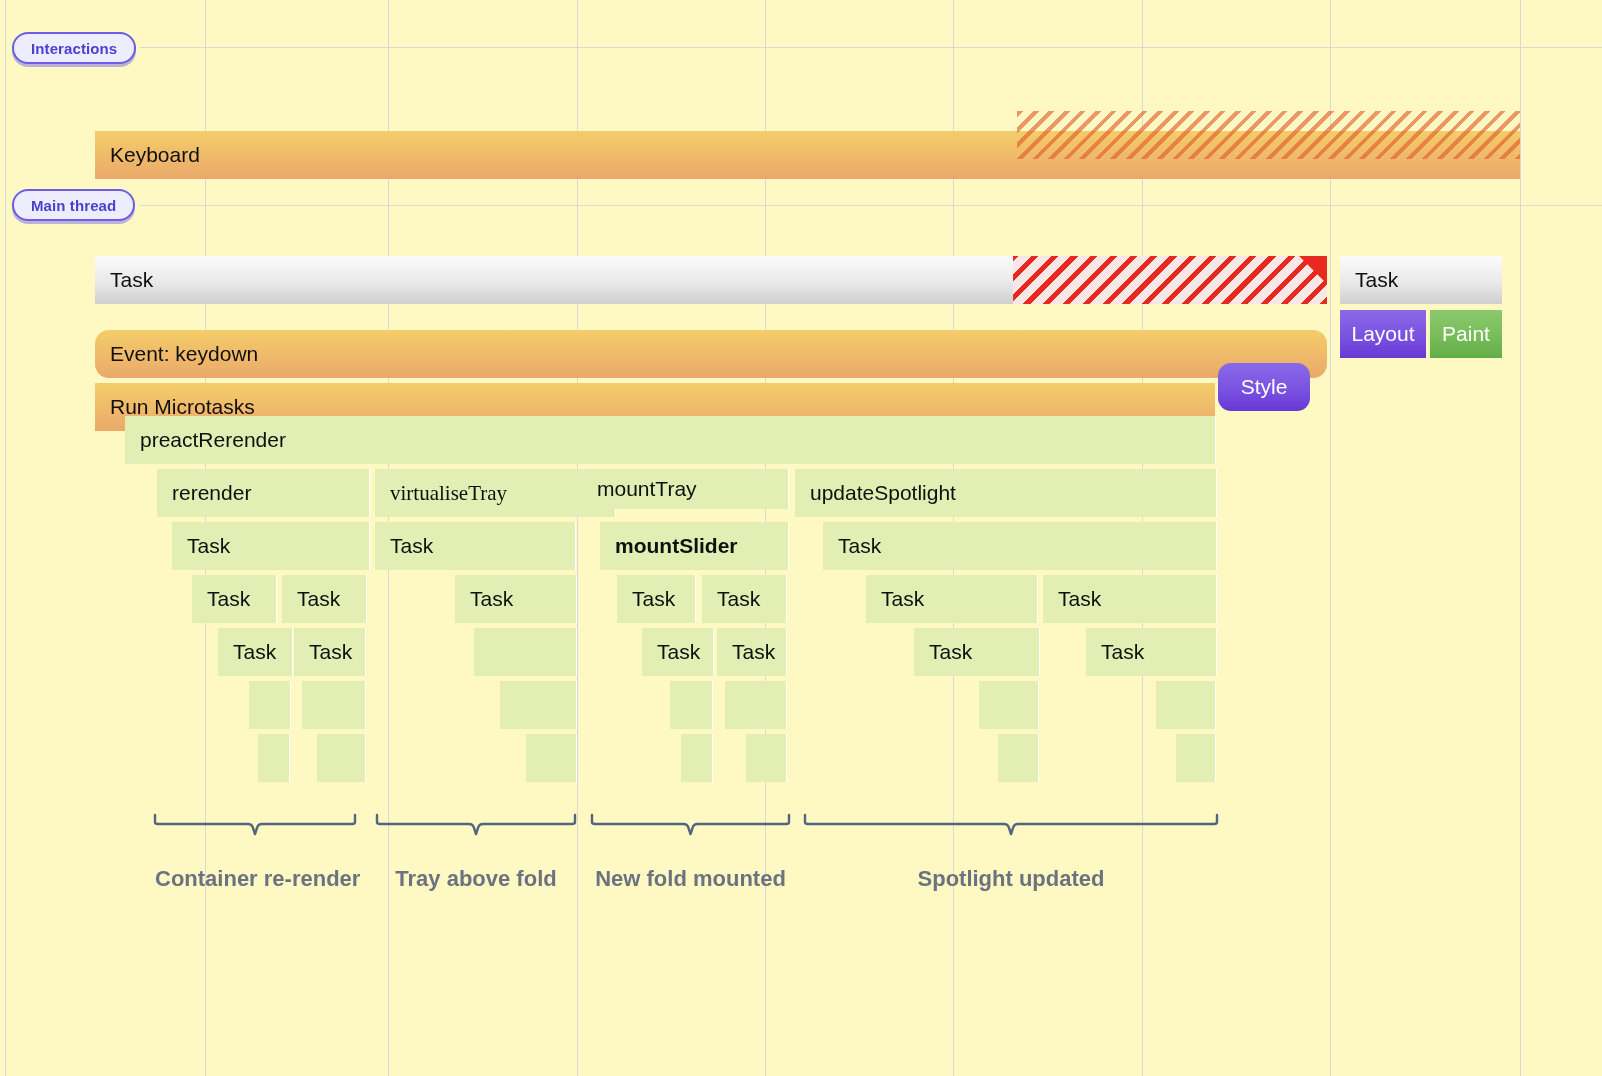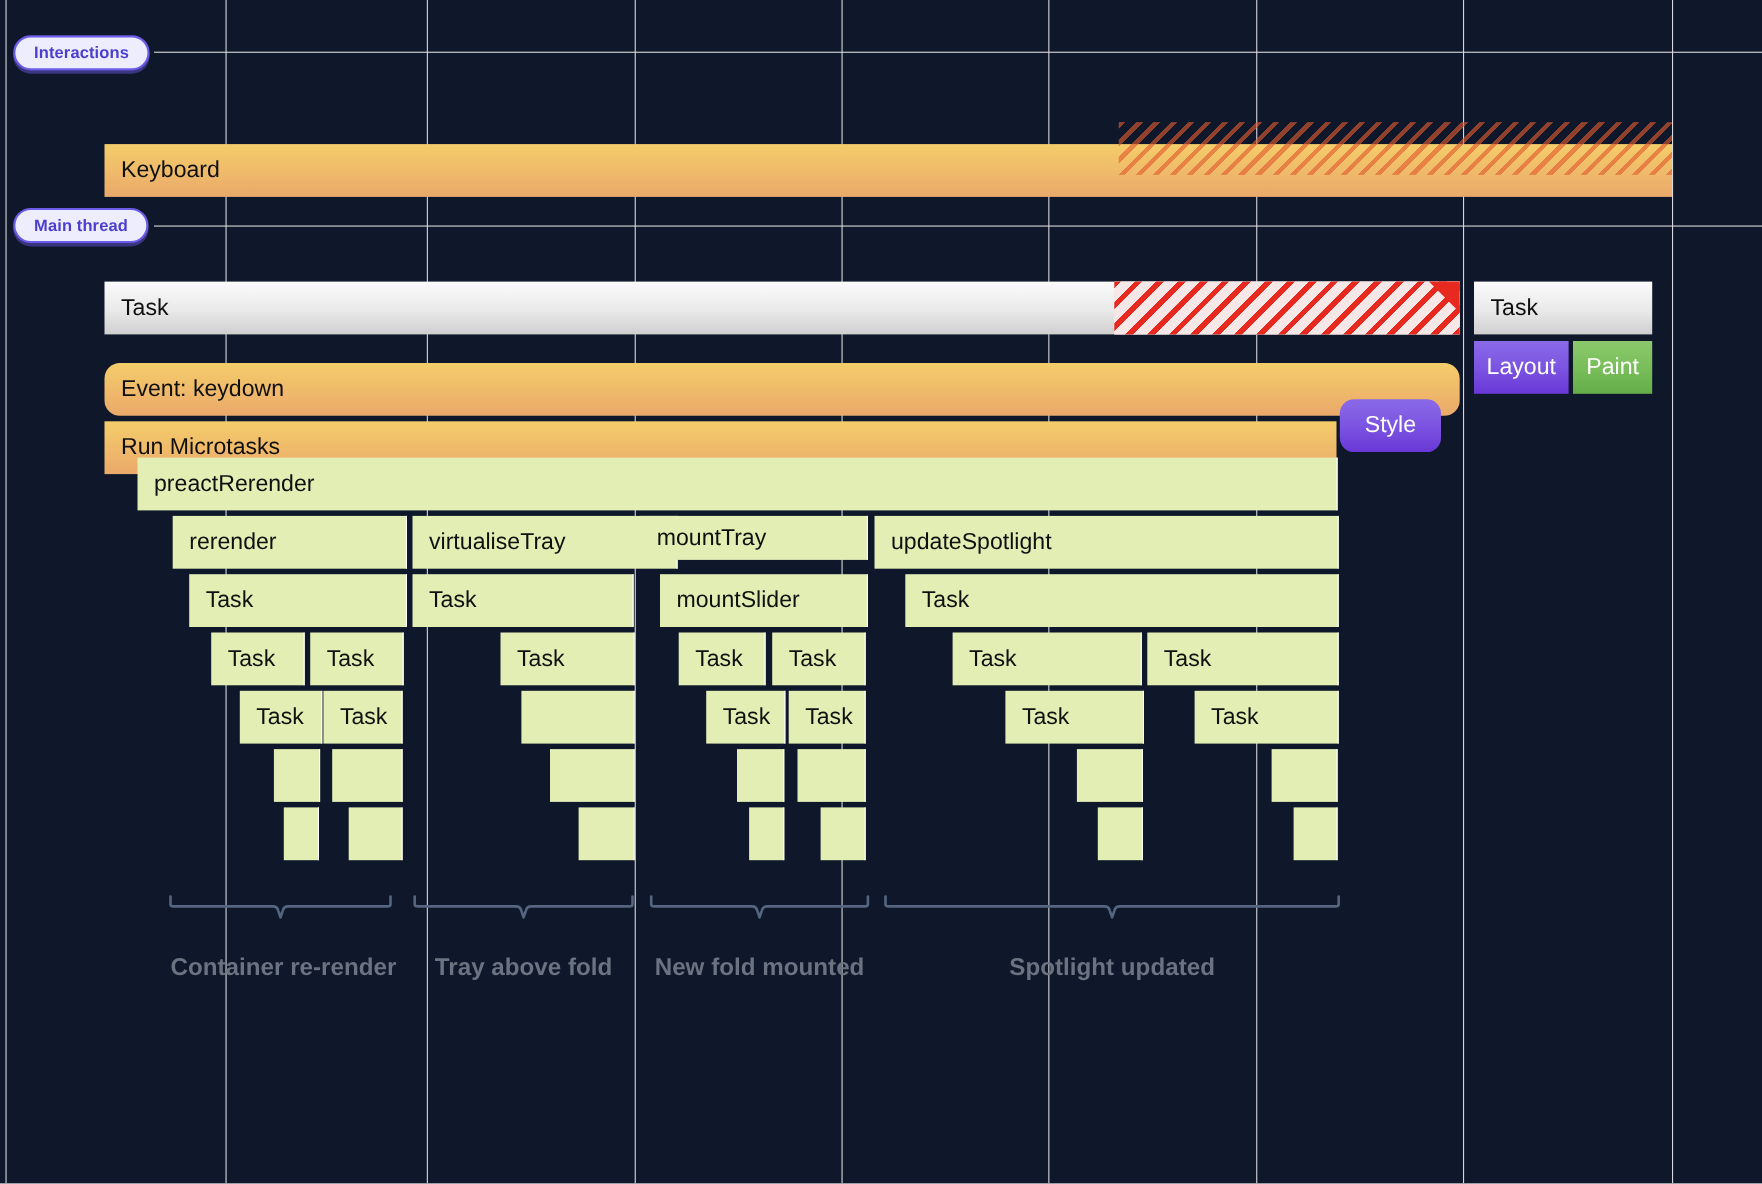--- a/index.html
+++ b/index.html
@@ -8,21 +8,21 @@
     width: 1602px;
     height: 1076px;
     background: #ffffff;
     font-family: "Liberation Sans", sans-serif;
     overflow: hidden;
   }
   #stage {
     position: relative;
     width: 1602px;
     height: 1076px;
-    background: #0f172a;
+    background: #fef9c3;
   }
 
   
   .gridline {
     position: absolute;
     top: 0;
     width: 1px;
     background: #d8d8d8;
   }
 
@@ -171,26 +171,26 @@
       <div class="hatch red-hatch" style="left: 1013px; top: 256px; width: 314px; height: 48px;"></div>
       <div class="corner-triangle" style="left: 1299px; top: 256px; border-top: 28px solid rgb(232, 41, 31); border-left: 28px solid transparent;"></div>
       <div class="block gray" style="left: 1340px; top: 256px; width: 162px; height: 48px;">Task</div>
       <div class="block orange" style="left: 95px; top: 310px; width: 1232px; height: 48px; border-radius: 14px;">Event: keydown</div>
       <div class="block purple" style="left: 1340px; top: 310px; width: 86px; height: 48px;">Layout</div>
       <div class="block greenbox" style="left: 1430px; top: 310px; width: 72px; height: 48px;">Paint</div>
       <div class="block orange" style="left: 95px; top: 363px; width: 1120px; height: 48px;">Run Microtasks</div>
       <div class="block purple" style="left: 1218px; top: 363px; width: 92px; height: 48px; border-radius: 13px;">Style</div>
       <div class="block green" style="left: 125px; top: 416px; width: 1091px; height: 48px;">preactRerender</div>
       <div class="block green" style="left: 157px; top: 469px; width: 213px; height: 48px;">rerender</div>
-      <div class="block green" style="left: 375px; top: 469px; width: 241px; height: 48px;">virtualiseTray</div>
+      <div class="block green" style="left: 375px; top: 469px; width: 241px; height: 48px; font-family: Liberation Serif, serif;">virtualiseTray</div>
       <div class="block green" style="left: 582px; top: 469px; width: 207px; height: 40px;">mountTray</div>
       <div class="block green" style="left: 795px; top: 469px; width: 422px; height: 48px;">updateSpotlight</div>
       <div class="block green" style="left: 172px; top: 522px; width: 198px; height: 48px;">Task</div>
       <div class="block green" style="left: 375px; top: 522px; width: 201px; height: 48px;">Task</div>
-      <div class="block green" style="left: 600px; top: 522px; width: 189px; height: 48px;">mountSlider</div>
+      <div class="block green" style="left: 600px; top: 522px; width: 189px; height: 48px; font-weight: bold;">mountSlider</div>
       <div class="block green" style="left: 823px; top: 522px; width: 394px; height: 48px;">Task</div>
       <div class="block green" style="left: 192px; top: 575px; width: 85px; height: 48px;">Task</div>
       <div class="block green" style="left: 282px; top: 575px; width: 85px; height: 48px;">Task</div>
       <div class="block green" style="left: 455px; top: 575px; width: 122px; height: 48px;">Task</div>
       <div class="block green" style="left: 617px; top: 575px; width: 79px; height: 48px;">Task</div>
       <div class="block green" style="left: 702px; top: 575px; width: 85px; height: 48px;">Task</div>
       <div class="block green" style="left: 866px; top: 575px; width: 172px; height: 48px;">Task</div>
       <div class="block green" style="left: 1043px; top: 575px; width: 174px; height: 48px;">Task</div>
       <div class="block green" style="left: 218px; top: 628px; width: 75px; height: 48px;">Task</div>
       <div class="block green" style="left: 294px; top: 628px; width: 72px; height: 48px;">Task</div>

